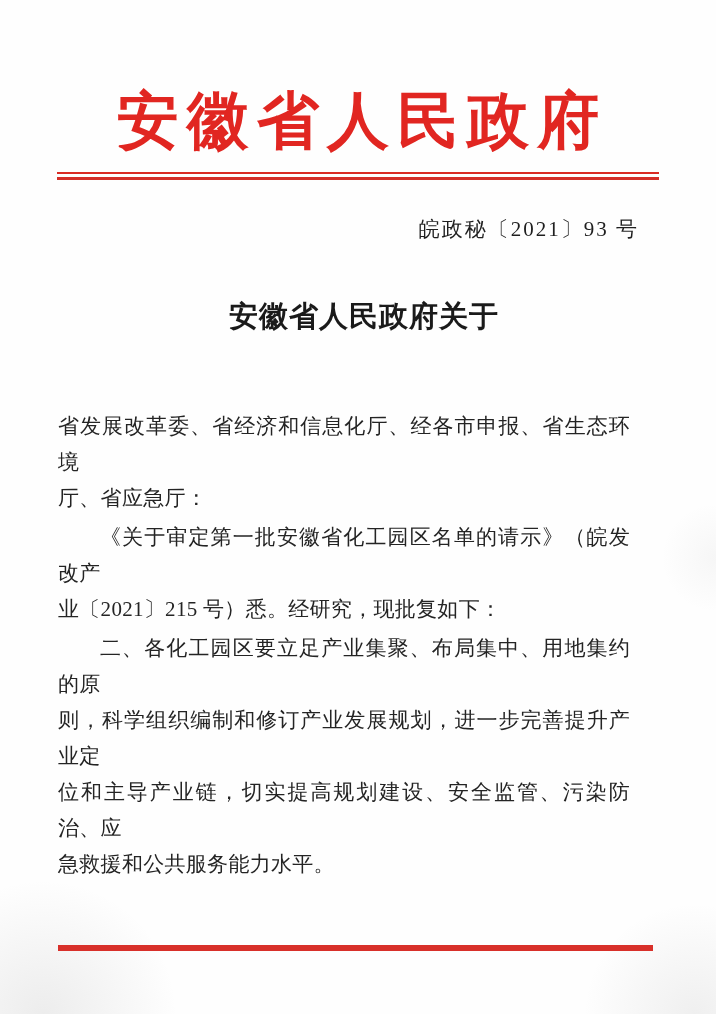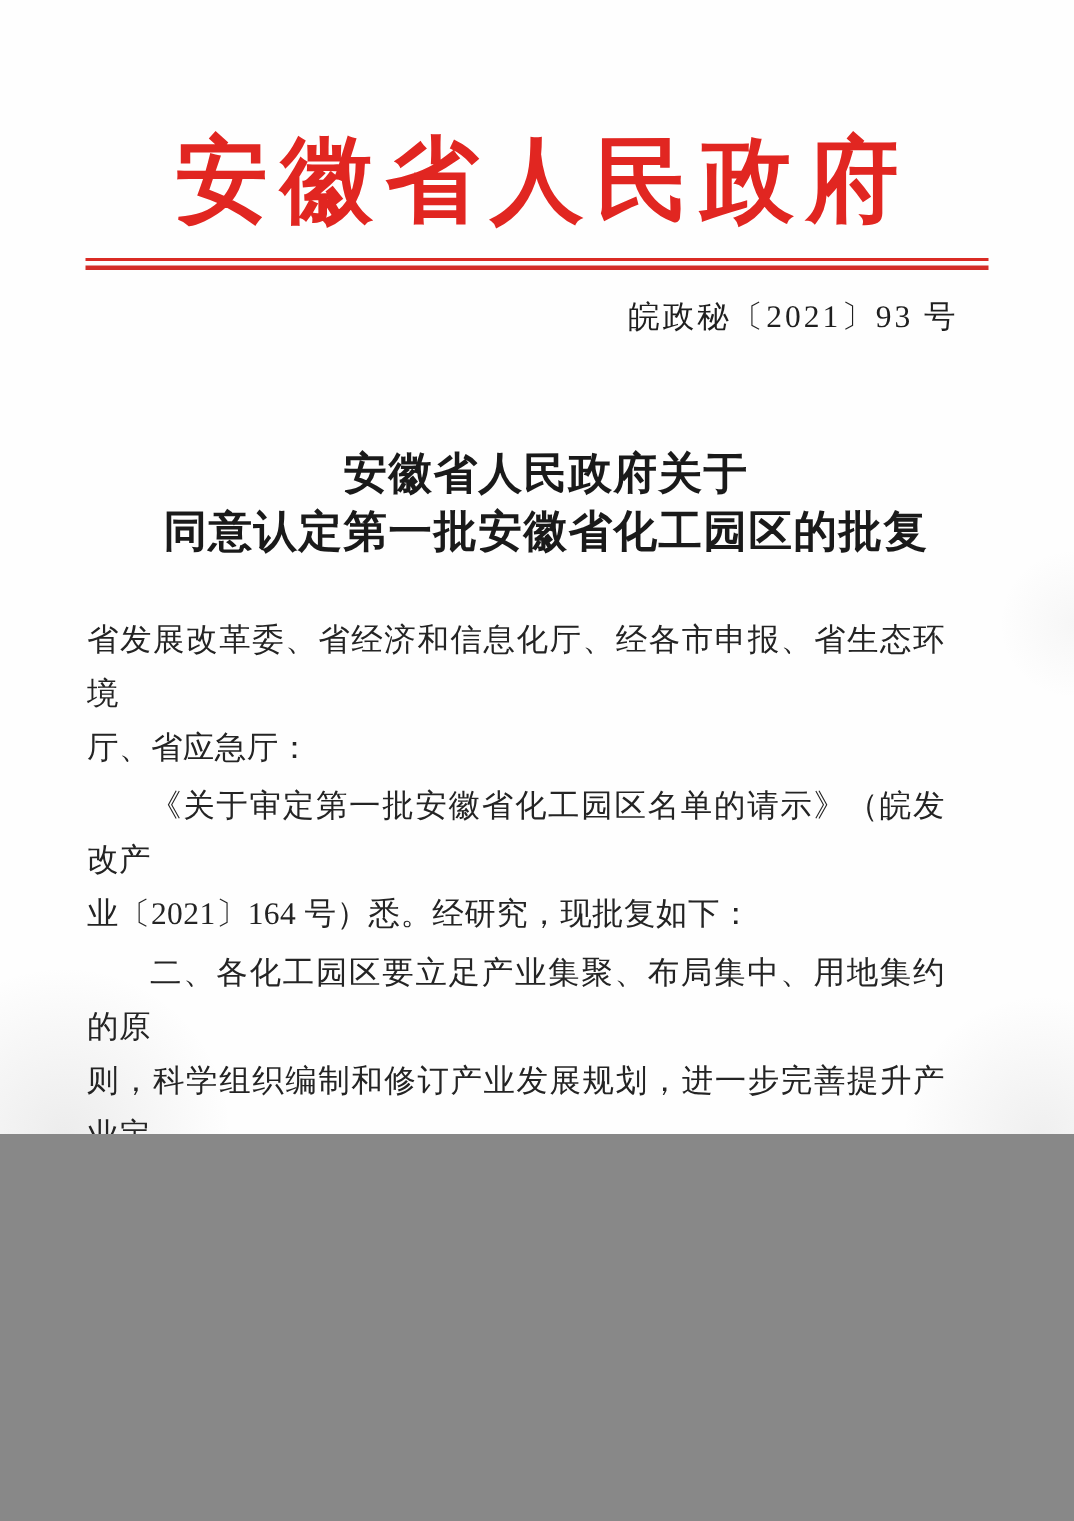--- a/index.html
+++ b/index.html
@@ -1,19 +1,19 @@
 <!DOCTYPE html>
 <html lang="zh"><head>
 <meta charset="utf-8">
 <style>
   html, body { margin: 0; padding: 0; background: #888; }
   .page {
     position: relative;
     width: 716px;
-    height: 756px;
+    height: 1014px;
     margin: 0 auto;
     background-color: #fefefe;
     background-image:
       radial-gradient(circle at 6% 100%, rgba(110,110,110,0.12), rgba(110,110,110,0) 11%),
       radial-gradient(circle at 97% 100%, rgba(110,110,110,0.10), rgba(110,110,110,0) 9%),
       radial-gradient(circle at 100% 55%, rgba(120,120,120,0.06), rgba(120,120,120,0) 6%);
     overflow: hidden;
     font-family: "Liberation Serif", "DejaVu Serif", serif;
     color: #262626;
   }
@@ -30,21 +30,21 @@
   }
   .rule-double {
     position: absolute;
     top: 172px; left: 57px;
     width: 602px; height: 3px;
     border-top: 2px solid #da2b24;
     border-bottom: 3px solid #d42e28;
   }
   .doc-number {
     position: absolute;
-    top: 196px; right: 77px;
+    top: 214px; right: 77px;
     font-size: 21px;
     line-height: 30px;
     letter-spacing: 2px;
     color: #1f1f1f;
     text-align: center;
   }
   .title {
     position: absolute;
     top: 297px; left: 0; right: 0;
     margin: 0;
@@ -86,28 +86,27 @@
 <div class="page">
 
   <div class="masthead">安徽省人民政府</div>
 
   <div class="rule-double"></div>
 
   <div class="doc-number">皖政秘〔2021〕93 号</div>
 
   <h1 class="title">
     <span class="title-line">安徽省人民政府关于</span>
-    <span class="title-line">同意认定第一批安徽省化工园区的批复</span>
   </h1>
 
   <div class="doc-body">
     <p class="para no-indent">省发展改革委、省经济和信息化厅、经各市申报、省生态环境
 厅、省应急厅：</p>
     <p class="para">《关于审定第一批安徽省化工园区名单的请示》（皖发改产
-业〔2021〕164 号）悉。经研究，现批复如下：</p>
+业〔2021〕215 号）悉。经研究，现批复如下：</p>
     <p class="para">二、各化工园区要立足产业集聚、布局集中、用地集约的原
 则，科学组织编制和修订产业发展规划，进一步完善提升产业定
 位和主导产业链，切实提高规划建设、安全监管、污染防治、应
 急救援和公共服务能力水平。</p>
 
   </div>
 
   <div class="rule-footer"></div>
 
 </div>

